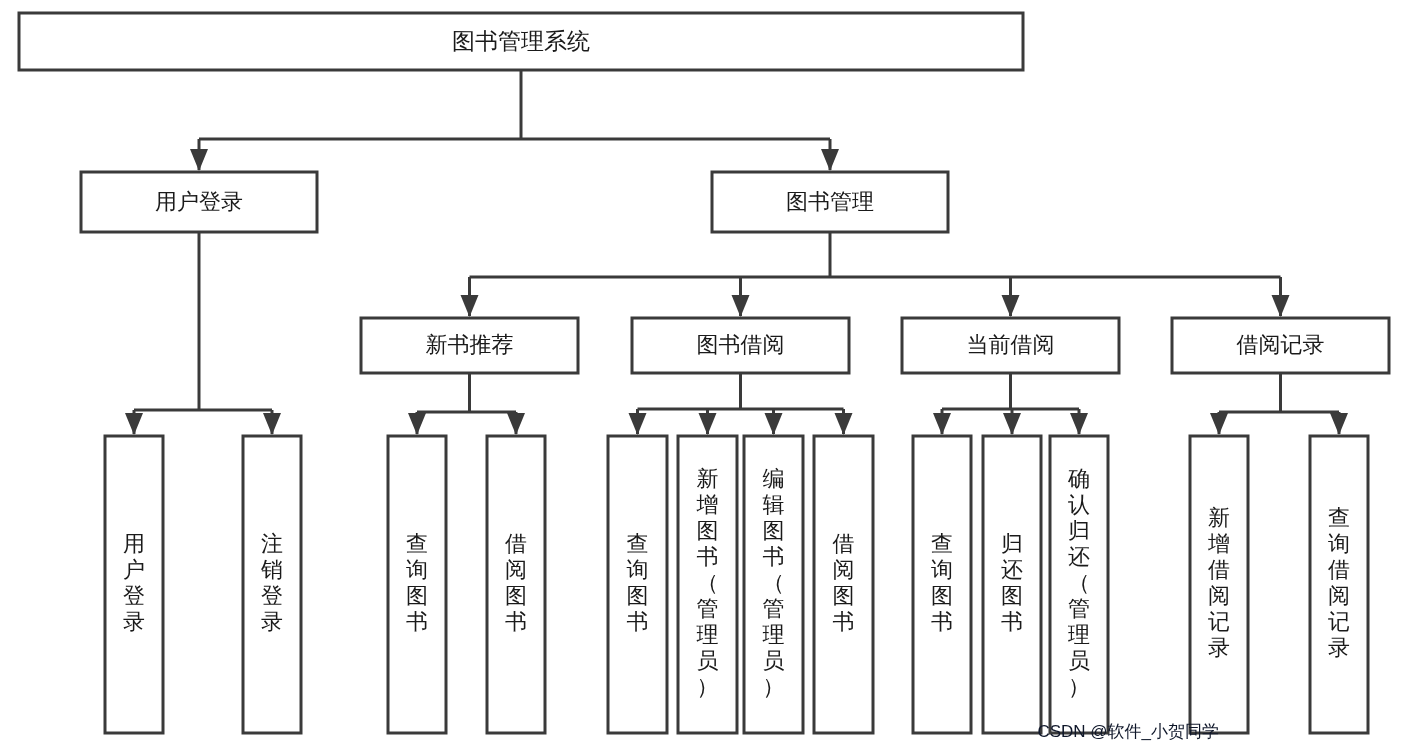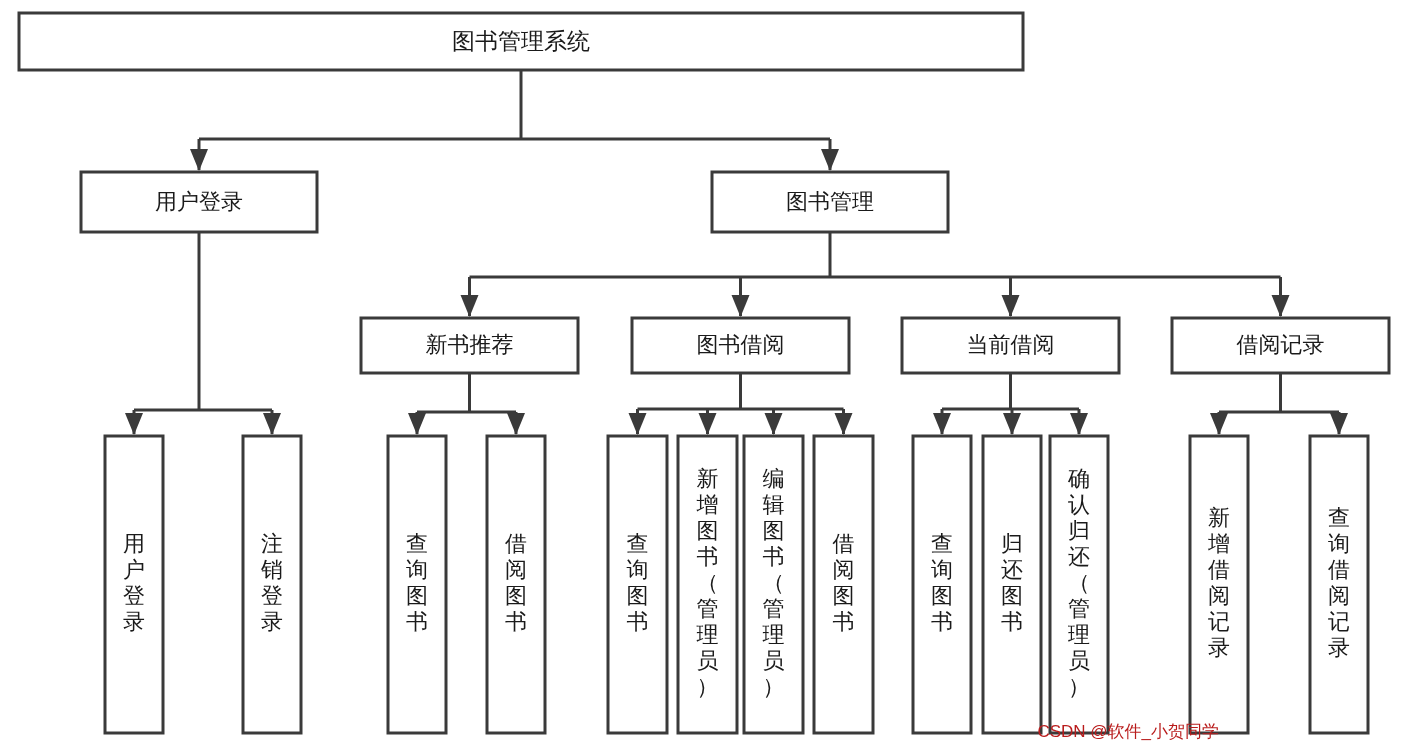--- a/index.html
+++ b/index.html
@@ -49,21 +49,21 @@
   }
   .node-label.root-label {
     font-size: 23px;
   }
   .watermark {
     position: absolute;
     right: 8px;
     bottom: 4px;
     font-family: "Liberation Sans", "DejaVu Sans", sans-serif;
     font-size: 17px;
-    color: #b91c1c;
+    color: #0f172a;
     white-space: nowrap;
     pointer-events: none;
     user-select: none;
   }
 </style>
 </head>
 <body>
 
 <div id="diagram-root">
   <svg class="diagram" viewBox="0 0 1405 747" xmlns="http://www.w3.org/2000/svg">

